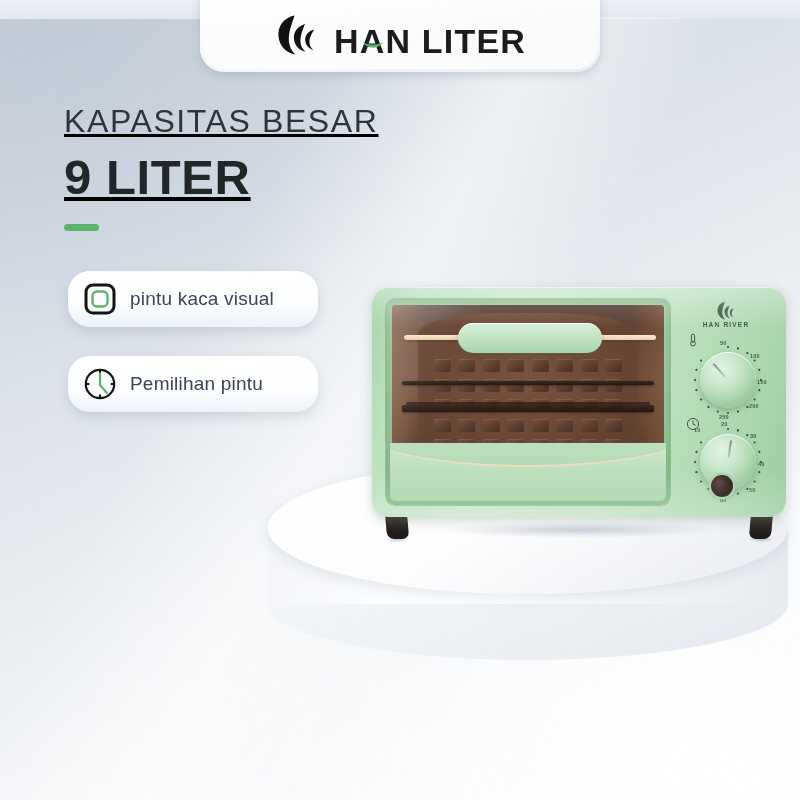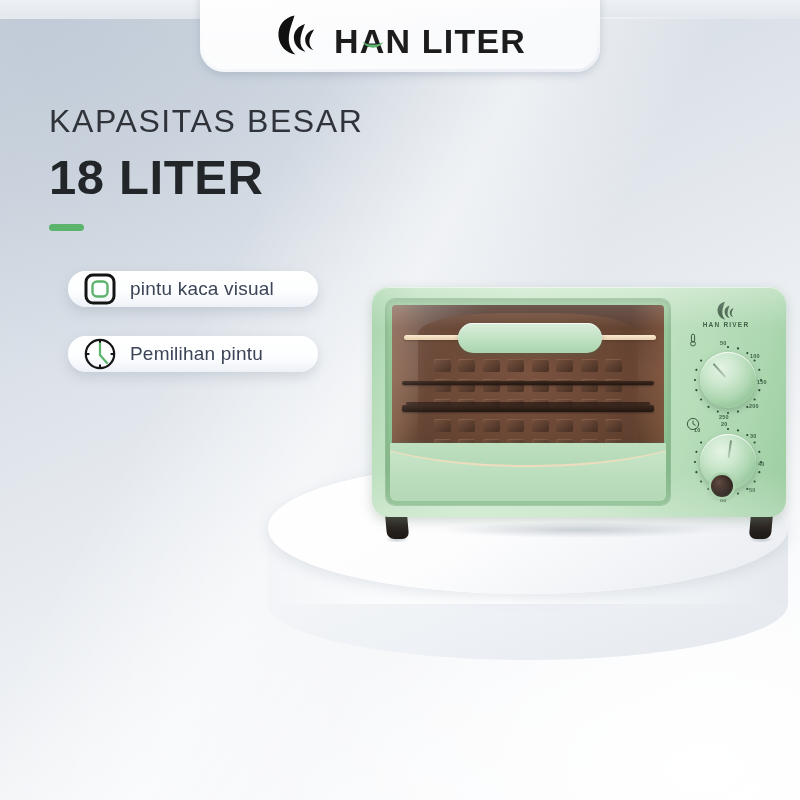--- a/index.html
+++ b/index.html
@@ -65,38 +65,38 @@
     color:#1c1c1c; position:relative; z-index:2;
     display:flex; align-items:center; line-height:1;
   }
   .logo-text .a-wrap { position:relative; display:inline-block; }
   .logo-swoosh {
     position:absolute; left:50%; transform:translateX(-50%);
     bottom:7px; width:23px; height:11px; z-index:3;
   }
 
   
-  .headline { position:absolute; left:49px; top:104px; }
+  .headline { position:absolute; left:64px; top:104px;text-decoration:underline; }
   .head-sub {
     font-size:32px; font-weight:300; letter-spacing:1.6px;
     color:#30343a; line-height:1.1; white-space:nowrap;
   }
   .head-main {
     font-size:49px; font-weight:700; letter-spacing:.6px;
     color:#222629; line-height:1.08; margin-top:12px; white-space:nowrap;
   }
   .head-rule {
     margin-top:20px; width:35px; height:7px; border-radius:4px;
     background:#5cb46c;
   }
 
   
   .features { position:absolute; left:68px; top:271px; }
   .pill {
-    position:relative; height:36px; border-radius:22px;
+    position:relative; height:56px; border-radius:22px;
     background:linear-gradient(to bottom,#ffffff 0%,#fdfeff 55%,#eef2f7 100%);
     box-shadow:0 5px 12px rgba(126,141,160,.26), 0 1px 0 rgba(255,255,255,.95) inset;
     display:flex; align-items:center;
     padding-left:62px; padding-right:26px;
     margin-bottom:29px; width:max-content; min-width:250px;
   }
   .pill-label {
     font-size:19px; color:#3b4557; font-weight:400; letter-spacing:.2px;
     white-space:nowrap;
   }
@@ -311,21 +311,21 @@
         <svg class="logo-swoosh" viewBox="0 0 23 11">
           <path d="M1 2 C6 9.5 17 9.5 22 2 C17 5.4 6 5.4 1 2 Z" fill="#5cb46c"></path>
         </svg>
       </span>
       <span>N LITER</span>
     </div>
   </div>
 
   <div class="headline">
     <div class="head-sub">KAPASITAS BESAR</div>
-    <div class="head-main">18 LITER</div>
+    <div class="head-main">9 LITER</div>
     <div class="head-rule"></div>
   </div>
 
   <div class="features">
 
     <div class="pill">
       <span class="pill-icon">
         <svg viewBox="0 0 34 34" width="34" height="34">
           <rect x="3" y="3" width="28" height="28" rx="7" fill="none" stroke="#141414" stroke-width="3"></rect>
           <rect x="9.5" y="9.5" width="15" height="15" rx="4.5" fill="none" stroke="#5cb46c" stroke-width="2.4"></rect>

